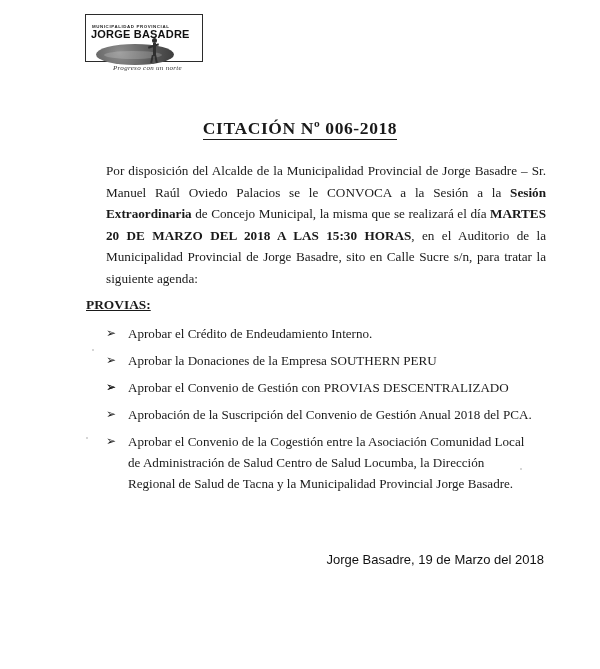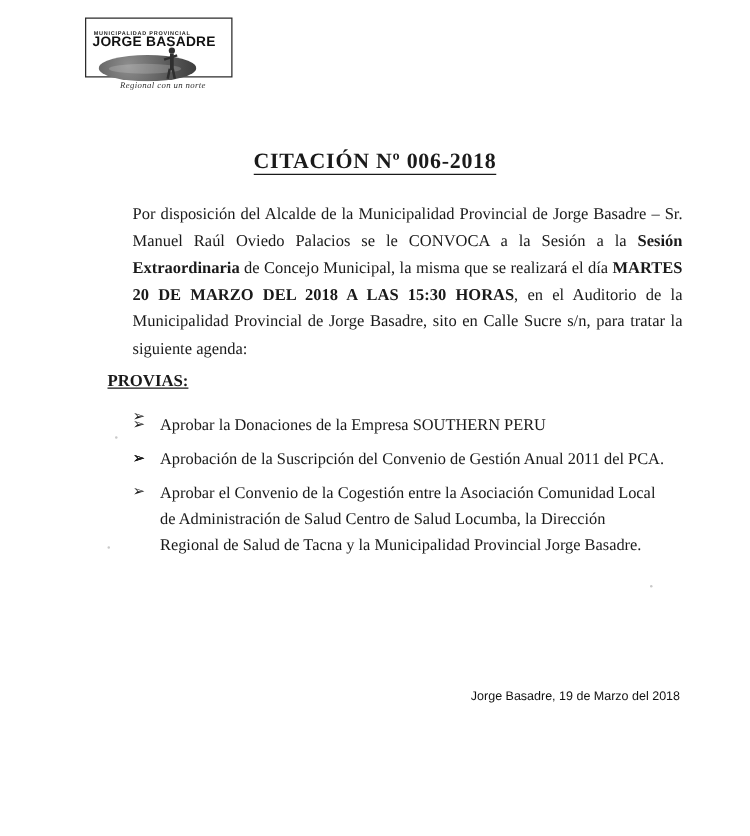--- a/index.html
+++ b/index.html
@@ -12,21 +12,21 @@
     height: 669px;
     font-family: "Liberation Serif", serif;
     color: #1a1a1a;
     position: relative;
     overflow: hidden;
   }
 
   
   .logo-block {
     position: absolute;
-    left: 68px;
+    left: 85px;
     top: 6px;
     width: 120px;
     height: 72px;
     padding-left: 29px;
   }
   .logo-frame {
     position: absolute;
     left: 0;
     top: 8px;
     width: 118px;
@@ -174,21 +174,21 @@
     font-size: 12px;
     color: #1a1a1a;
   }
 
   
   .date-line {
     position: absolute;
     right: 56px;
     top: 552px;
     font-family: "Liberation Sans", sans-serif;
-    font-size: 10px;
+    font-size: 13px;
     color: #111;
   }
 
   
   .sig-area {
     position: absolute;
     left: 0;
     top: 588px;
     width: 600px;
     height: 81px;
@@ -212,52 +212,54 @@
       <div class="logo-oval"></div>
       <div class="logo-figure">
         <i class="fig-head"></i>
         <i class="fig-body"></i>
         <i class="fig-arm"></i>
         <i class="fig-leg1"></i>
         <i class="fig-leg2"></i>
       </div>
     </div>
   </div>
-  <div class="logo-slogan">Regional con un norte</div>
+  <div class="logo-slogan">Progreso con un norte</div>
 </div>
 
 <div class="doc-title">
   <span>CITACIÓN Nº 006-2018</span>
 </div>
 
 <div class="body-wrap">
   <p class="para"><span>Por disposición del Alcalde de la Municipalidad Provincial de Jorge Basadre – Sr. Manuel Raúl Oviedo Palacios se le CONVOCA a la Sesión a la </span><b>Sesión Extraordinaria</b><span> de Concejo Municipal, la misma que se realizará el día </span><b>MARTES 20 DE MARZO DEL 2018 A LAS 15:30 HORAS</b><span>, en el Auditorio de la Municipalidad Provincial de Jorge Basadre, sito en Calle Sucre s/n, para tratar la siguiente agenda:</span></p>
 </div>
 
 <div class="agenda-label">
   <u>PROVIAS:</u>
 </div>
 
 <div class="agenda-list">
   <div class="agenda-item">
     <span class="bullet">➢</span>
+    <span>Aprobar el Crédito de Endeudamiento Interno.</span>
   </div>
   <div class="agenda-item">
     <span class="bullet">➢</span>
     <span>Aprobar la Donaciones de la Empresa SOUTHERN PERU</span>
   </div>
   <div class="agenda-item">
     <span class="bullet">➢</span>
   </div>
   <div class="agenda-item">
     <span class="bullet">➢</span>
-  </div>
-  <div class="agenda-item">
-    <span class="bullet">➢</span>
-    <span>Aprobación de la Suscripción del Convenio de Gestión Anual 2011 del PCA.</span>
+    <span>Aprobar el Convenio de Gestión con PROVIAS DESCENTRALIZADO</span>
+  </div>
+  <div class="agenda-item">
+    <span class="bullet">➢</span>
+    <span>Aprobación de la Suscripción del Convenio de Gestión Anual 2018 del PCA.</span>
   </div>
   <div class="agenda-item">
     <span class="bullet">➢</span>
     <span>Aprobar el Convenio de la Cogestión entre la Asociación Comunidad Local de Administración de Salud Centro de Salud Locumba, la Dirección Regional de Salud de Tacna y la Municipalidad Provincial Jorge Basadre.</span>
   </div>
 </div>
 
 <div class="date-line">Jorge Basadre, 19 de Marzo del 2018</div>
 
 <div class="sig-area">

